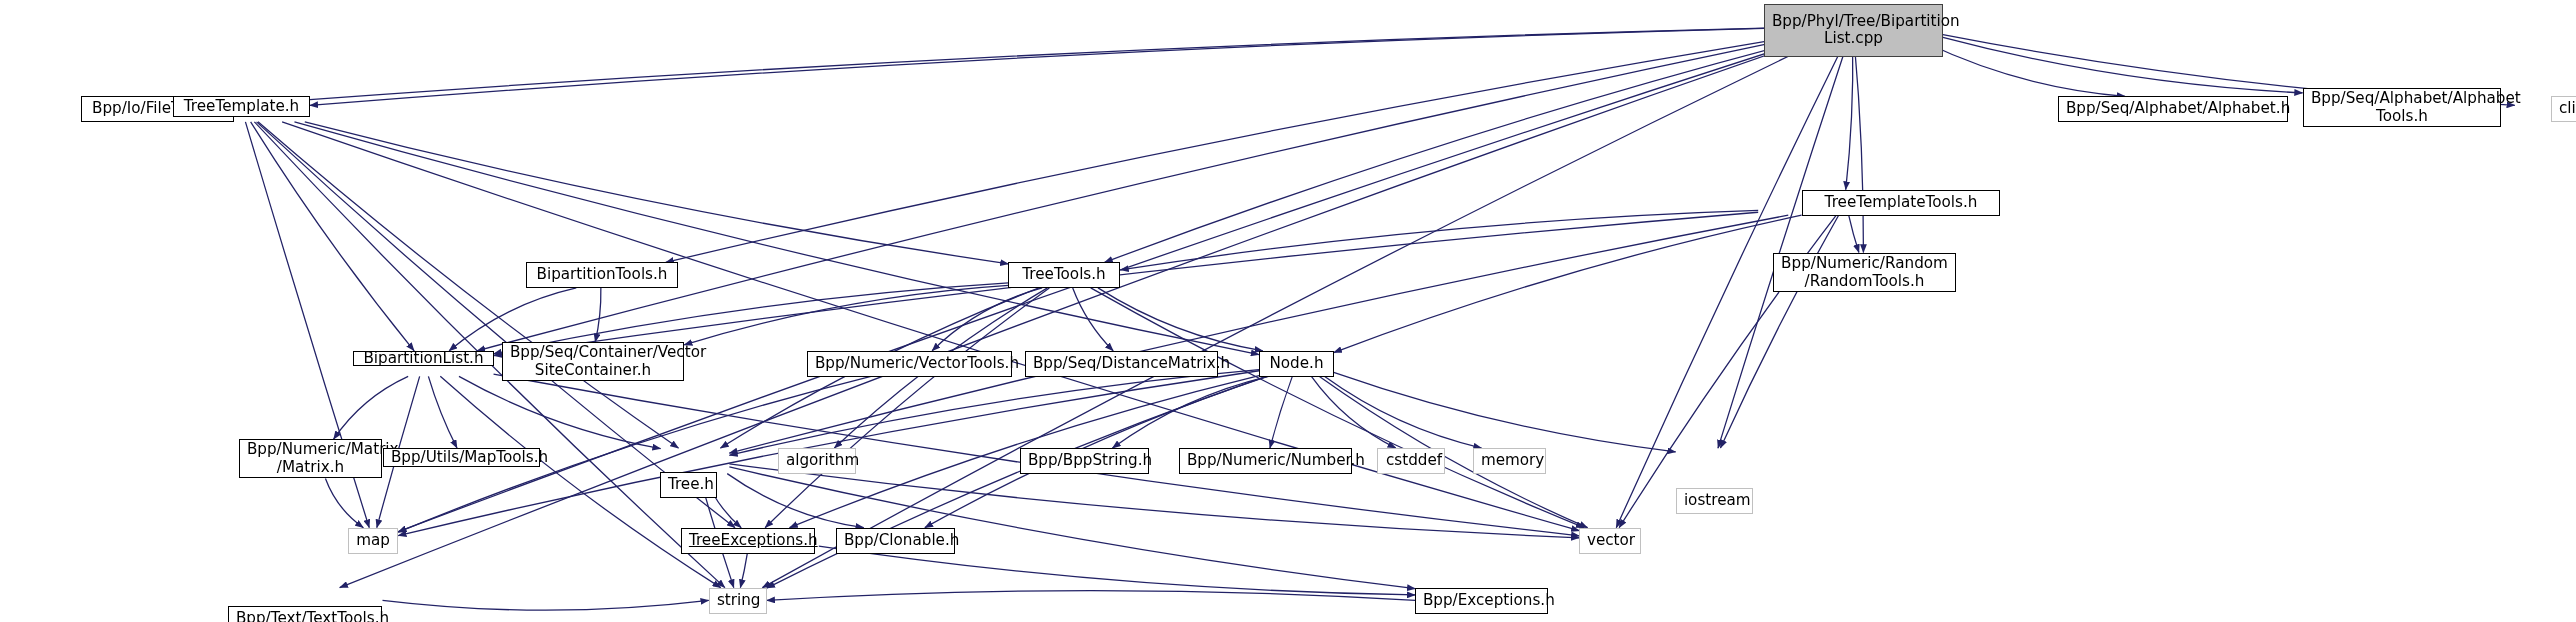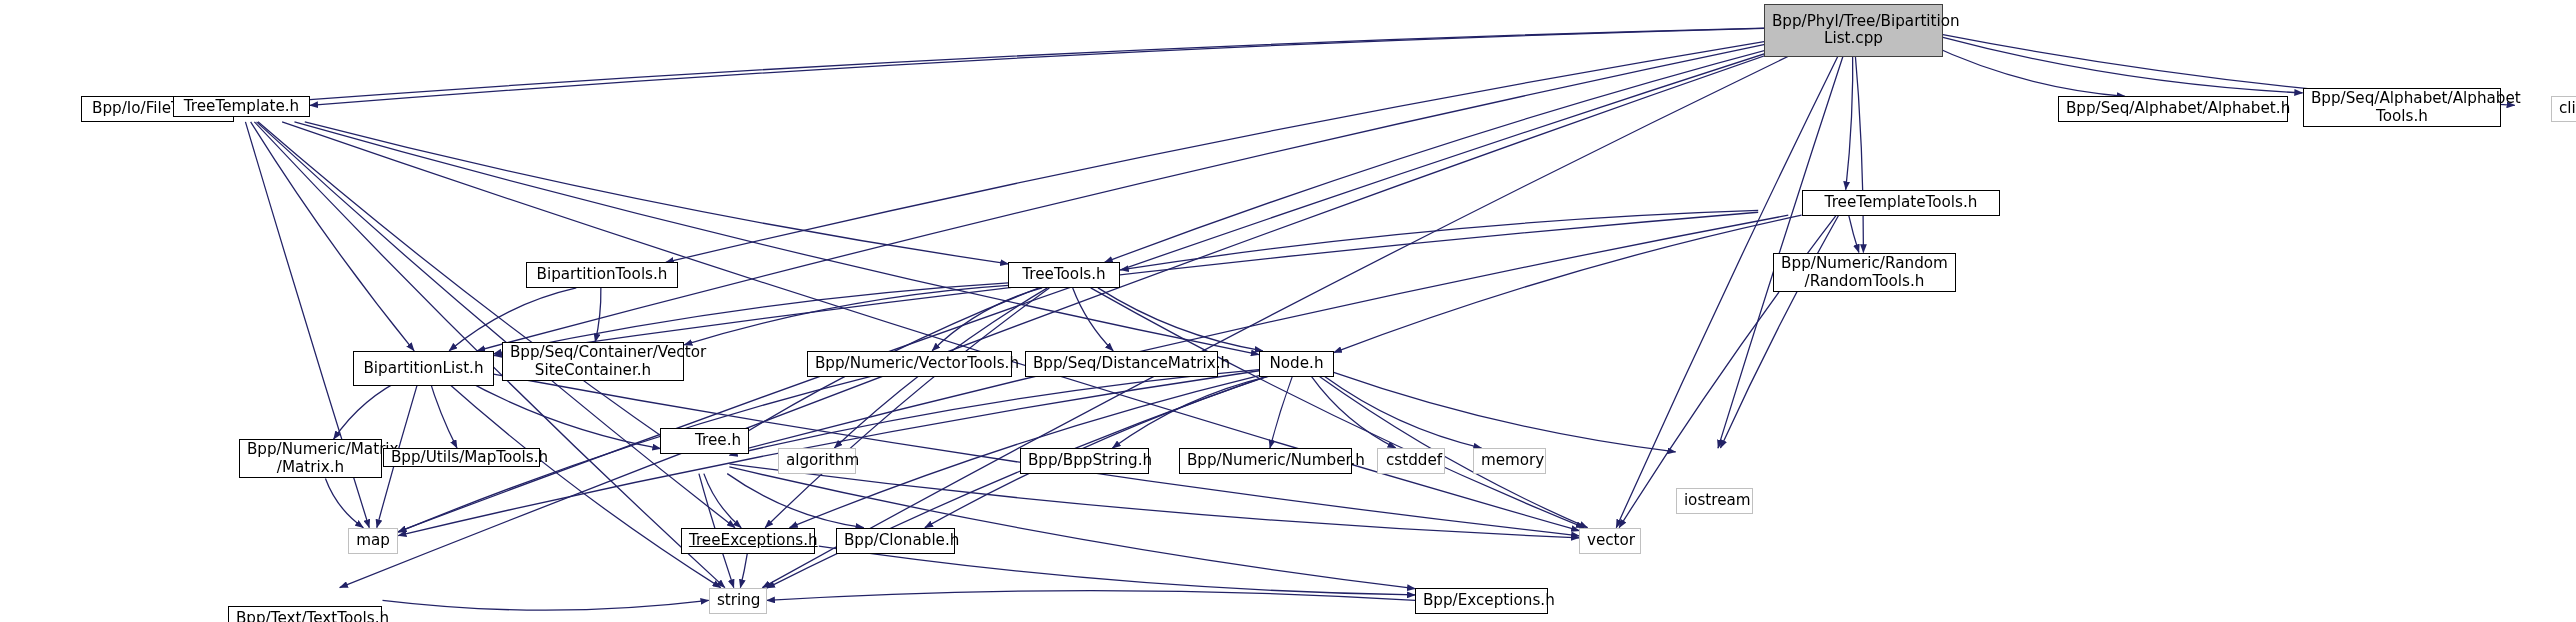--- a/index.html
+++ b/index.html
@@ -141,30 +141,30 @@
       <div class="node" style="left: 173px; top: 96px; width: 137px; height: 21px;"><span class="node-label">TreeTemplate.h</span></div>
       <div class="node" style="left: 2058px; top: 96px; width: 230px; height: 25.6px;"><span class="node-label">Bpp/Seq/Alphabet/Alphabet.h</span></div>
       <div class="node" style="left: 2303px; top: 88px; width: 198px; height: 39px;"><span class="node-label">Bpp/Seq/Alphabet/Alphabet
 Tools.h</span></div>
       <div class="node sys" style="left: 2515px; top: 96px; width: 61px; height: 25.6px; margin-left: 36px;"><span class="node-label">climits</span></div>
       <div class="node" style="left: 1758px; top: 190px; width: 198px; height: 25.6px; margin-left: 44px;"><span class="node-label">TreeTemplateTools.h</span></div>
       <div class="node" style="left: 526px; top: 262px; width: 152px; height: 25.6px;"><span class="node-label">BipartitionTools.h</span></div>
       <div class="node" style="left: 1008px; top: 262px; width: 112px; height: 25.6px;"><span class="node-label">TreeTools.h</span></div>
       <div class="node" style="left: 1773px; top: 253px; width: 183px; height: 39px;"><span class="node-label">Bpp/Numeric/Random
 /RandomTools.h</span></div>
-      <div class="node" style="left: 353px; top: 351px; width: 141px; height: 35px;"><span class="node-label">BipartitionList.h</span></div>
+      <div class="node" style="left: 353px; top: 351px; width: 141px; height: 15px;"><span class="node-label">BipartitionList.h</span></div>
       <div class="node" style="left: 502px; top: 342px; width: 182px; height: 39px;"><span class="node-label">Bpp/Seq/Container/Vector
 SiteContainer.h</span></div>
       <div class="node" style="left: 807px; top: 351px; width: 205px; height: 25.6px;"><span class="node-label">Bpp/Numeric/VectorTools.h</span></div>
       <div class="node" style="left: 1025px; top: 351px; width: 193px; height: 25.6px;"><span class="node-label">Bpp/Seq/DistanceMatrix.h</span></div>
       <div class="node" style="left: 1259px; top: 351px; width: 75px; height: 25.6px;"><span class="node-label">Node.h</span></div>
       <div class="node" style="left: 239px; top: 439px; width: 143px; height: 39px;"><span class="node-label">Bpp/Numeric/Matrix
 /Matrix.h</span></div>
       <div class="node" style="left: 383px; top: 448px; width: 157px; height: 19px;"><span class="node-label">Bpp/Utils/MapTools.h</span></div>
-      <div class="node" style="left: 660px; top: 428px; width: 89px; height: 25.6px; text-align: right;"><span class="node-label">Tree.h</span></div>
+      <div class="node" style="left: 660px; top: 472px; width: 57px; height: 25.6px; text-align: right;"><span class="node-label">Tree.h</span></div>
       <div class="node sys" style="left: 778px; top: 448px; width: 78px; height: 25.6px;"><span class="node-label">algorithm</span></div>
       <div class="node" style="left: 1020px; top: 448px; width: 129px; height: 25.6px;"><span class="node-label">Bpp/BppString.h</span></div>
       <div class="node" style="left: 1179px; top: 448px; width: 173px; height: 25.6px; justify-content: flex-end;"><span class="node-label">Bpp/Numeric/Number.h</span></div>
       <div class="node sys" style="left: 1377px; top: 448px; width: 68px; height: 25.6px; padding-left: 8px;"><span class="node-label">cstddef</span></div>
       <div class="node sys" style="left: 1473px; top: 448px; width: 73px; height: 25.6px;"><span class="node-label">memory</span></div>
       <div class="node sys" style="left: 1676px; top: 448px; width: 77px; height: 25.6px; margin-top: 40px;"><span class="node-label">iostream</span></div>
       <div class="node sys" style="left: 348px; top: 528px; width: 50px; height: 25.6px;"><span class="node-label">map</span></div>
       <div class="node" style="left: 681px; top: 528px; width: 134px; height: 25.6px; text-decoration: underline;"><span class="node-label">TreeExceptions.h</span></div>
       <div class="node" style="left: 836px; top: 528px; width: 119px; height: 25.6px;"><span class="node-label">Bpp/Clonable.h</span></div>
       <div class="node sys" style="left: 1579px; top: 528px; width: 62px; height: 25.6px;"><span class="node-label">vector</span></div>

